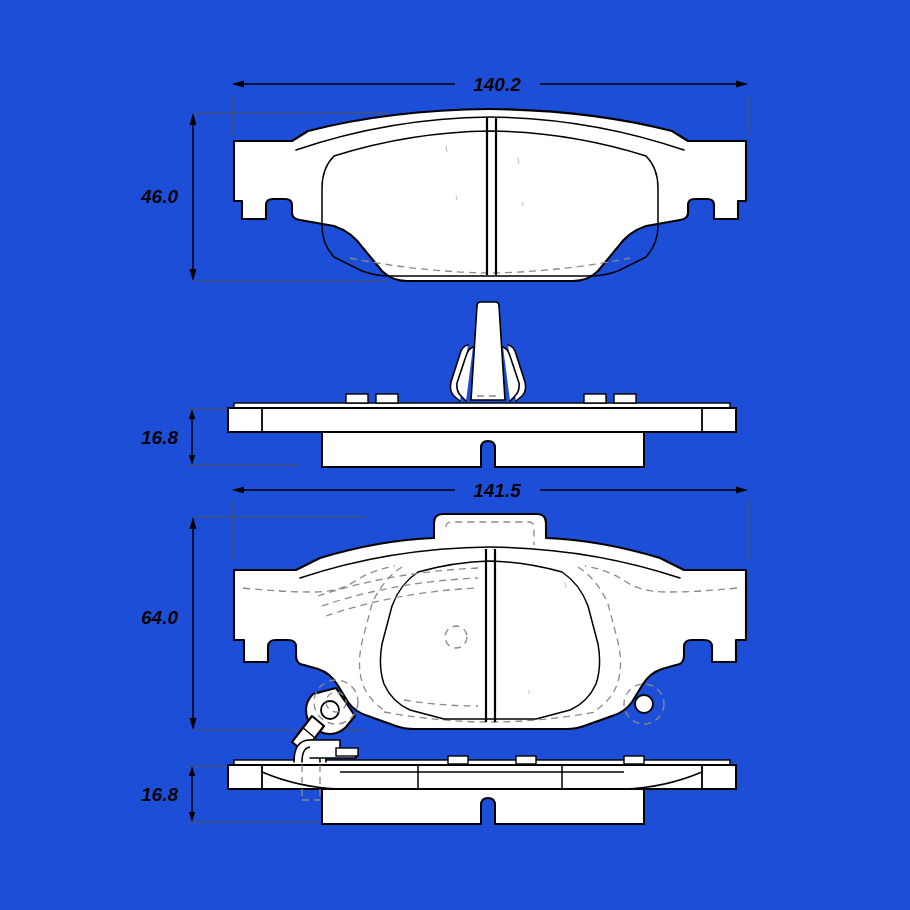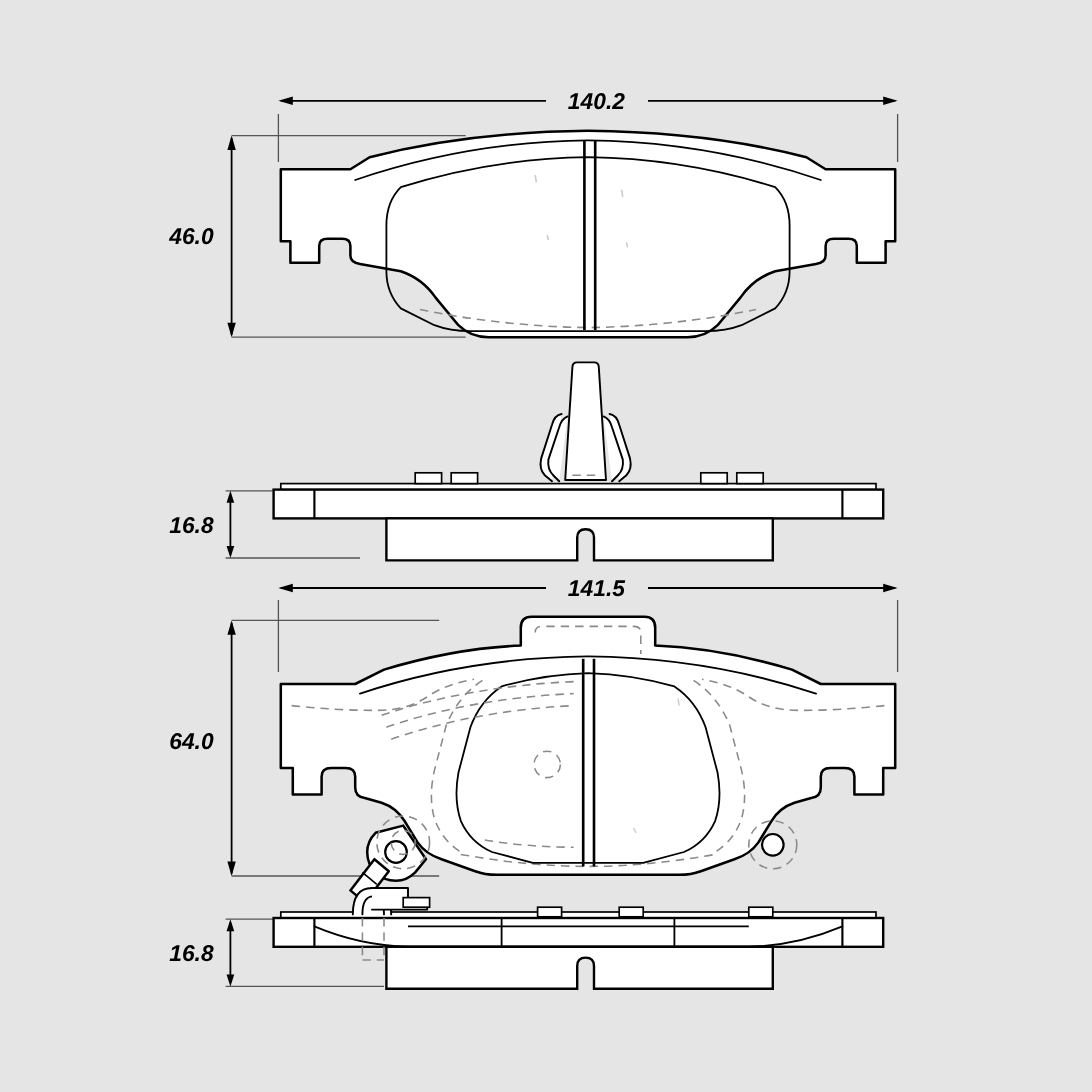--- a/index.html
+++ b/index.html
@@ -7,21 +7,21 @@
     padding: 0;
     background: #ffffff;
   }
   body {
     font-family: "Liberation Sans", sans-serif;
   }
   #sheet {
     position: relative;
     width: 910px;
     height: 910px;
-    background: #e5e5e5;
+    background: #1d4ed8;
     overflow: hidden;
   }
   #sheet svg {
     display: block;
   }
   .dim-text {
     font-family: "Liberation Sans", sans-serif;
     font-weight: bold;
     font-style: italic;
     font-size: 19px;

